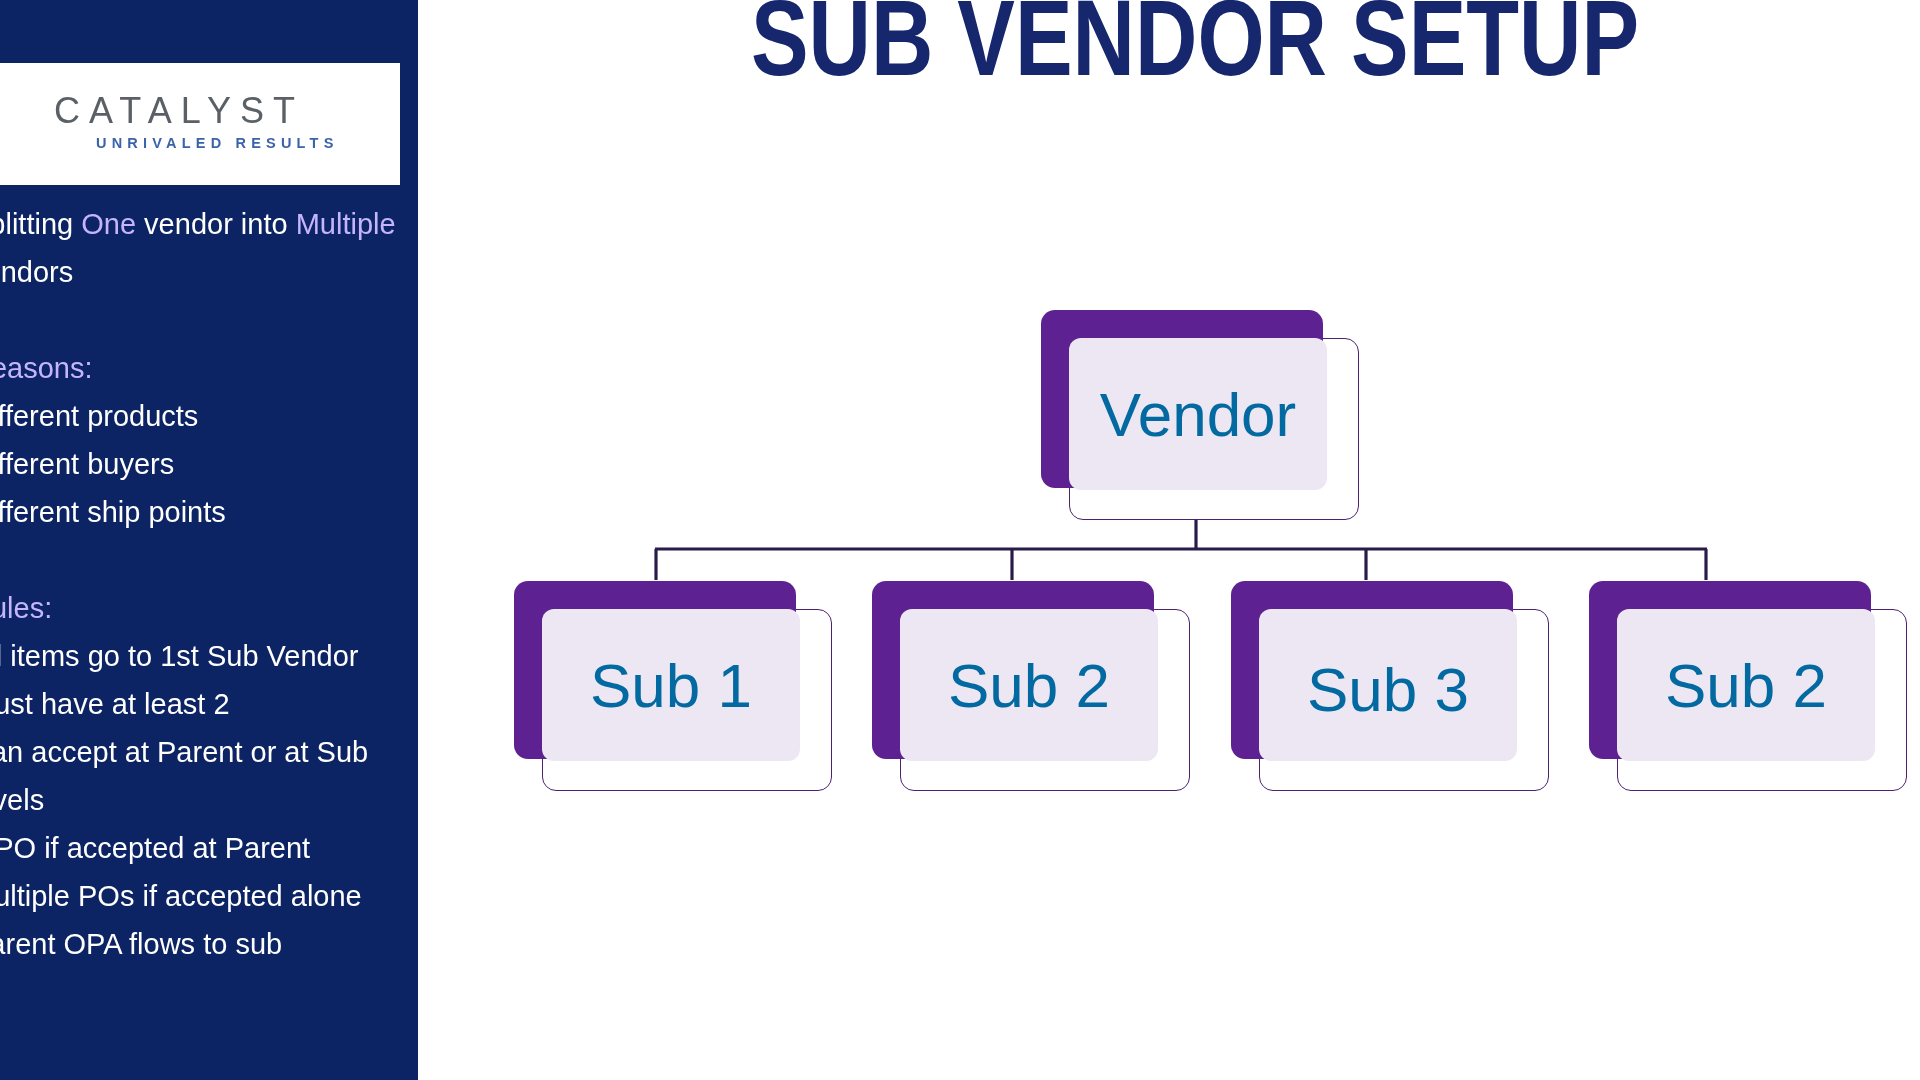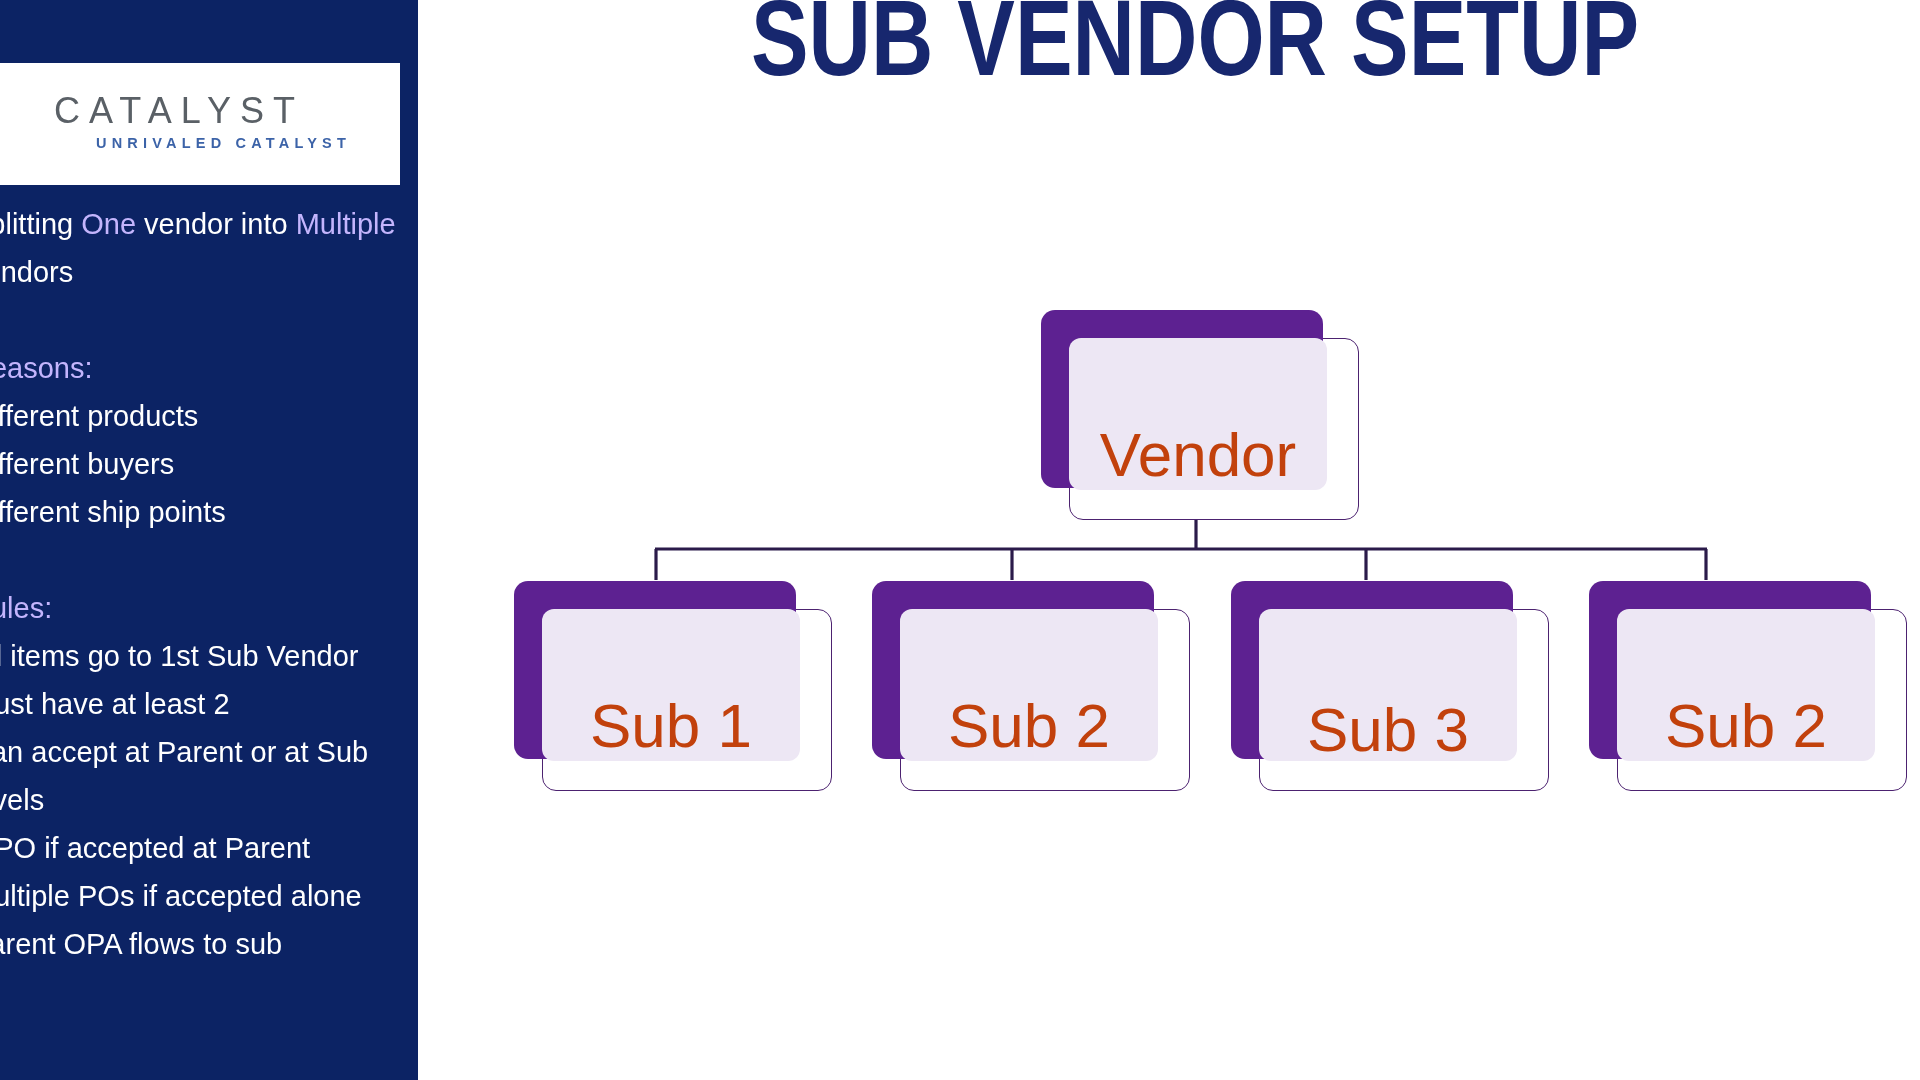--- a/index.html
+++ b/index.html
@@ -157,46 +157,45 @@
   .node .card-fill {
     position: absolute;
     background: #EDE7F4;
     border-radius: 12px;
   }
   .node .node-label {
     position: absolute;
     display: flex;
     align-items: center;
     justify-content: center;
-    color: #c2410c;
+    color: #0369a1;
     font-family: "Liberation Sans", sans-serif;
     font-weight: 400;
     white-space: nowrap;
-    margin-top: 40px;
   }
 </style>
 </head>
 <body>
 
 <div id="slide">
 
   <div id="sidebar">
 
     <div id="logo-plate">
       <div id="logo-mark">
         <svg viewBox="0 0 92 96" width="92" height="96" aria-hidden="true">
           <path d="M50 4 L50 30 L24 42 L6 42 L6 8 Z" fill="#2E69C0"></path>
           <path d="M6 44 L50 44 L50 50 L6 50 Z" fill="#ffffff"></path>
           <path d="M6 52 L50 52 L50 62 L26 88 L6 88 Z" fill="#23559E"></path>
           <path d="M14 88 L50 64 L50 70 L20 92 Z" fill="#9AA3AC" opacity="0.55"></path>
         </svg>
       </div>
       <div id="logo-wordmark">
         <div class="wm-main">CATALYST</div>
-        <div class="wm-sub">UNRIVALED CATALYST</div>
+        <div class="wm-sub">UNRIVALED RESULTS</div>
       </div>
     </div>
 
     <div id="sidebar-copy"><span><span>Splitting </span><span class="hl">One</span><span> vendor into </span><span class="hl">Multiple</span><span> vendors</span></span><span class="blank-line"></span><span class="hl" style="display:block">Reasons:</span><span style="display:block">Different products</span><span style="display:block">Different buyers</span><span style="display:block">Different ship points</span><span class="blank-line"></span><span class="hl" style="display:block">Rules:</span><span style="display:block">All items go to 1st Sub Vendor</span><span style="display:block">Must have at least 2</span><span style="display:block">Can accept at Parent or at Sub levels</span><span style="display:block">1 PO if accepted at Parent</span><span style="display:block">Multiple POs if accepted alone</span><span style="display:block">Parent OPA flows to sub</span></div>
   </div>
 
   <div id="slide-title">SUB VENDOR SETUP</div>
 
   <div id="chart">
 

